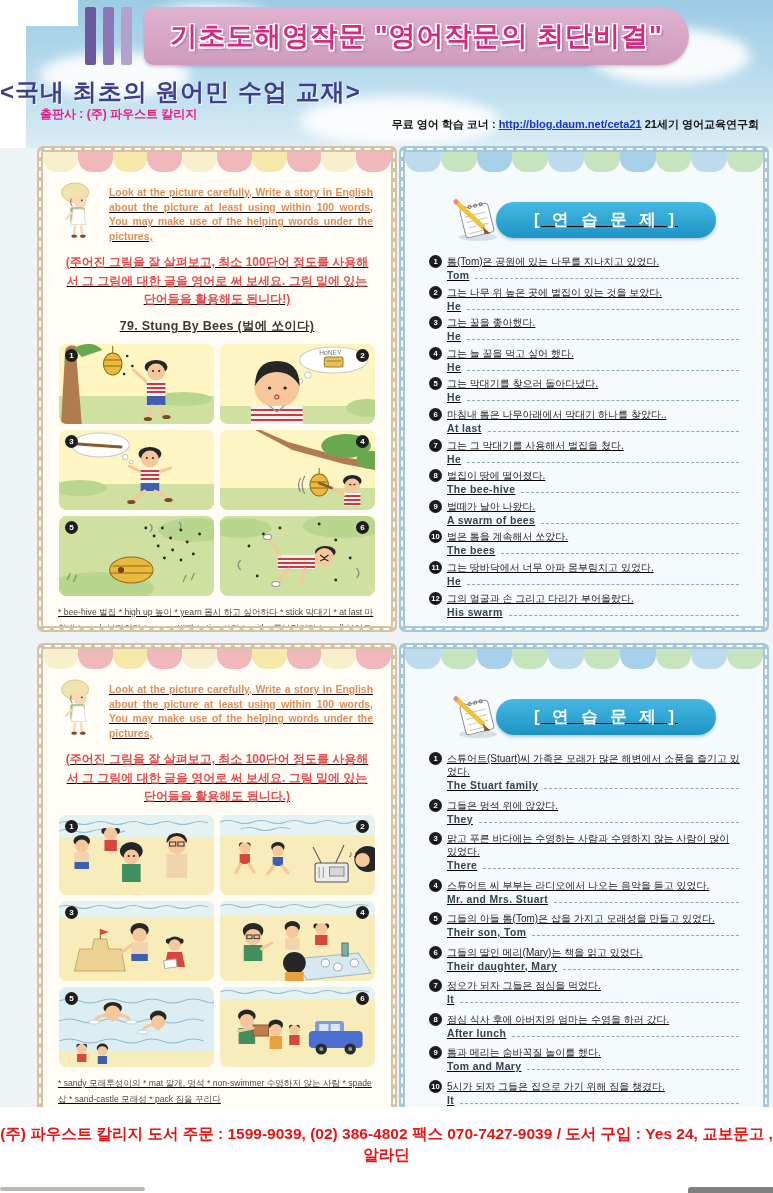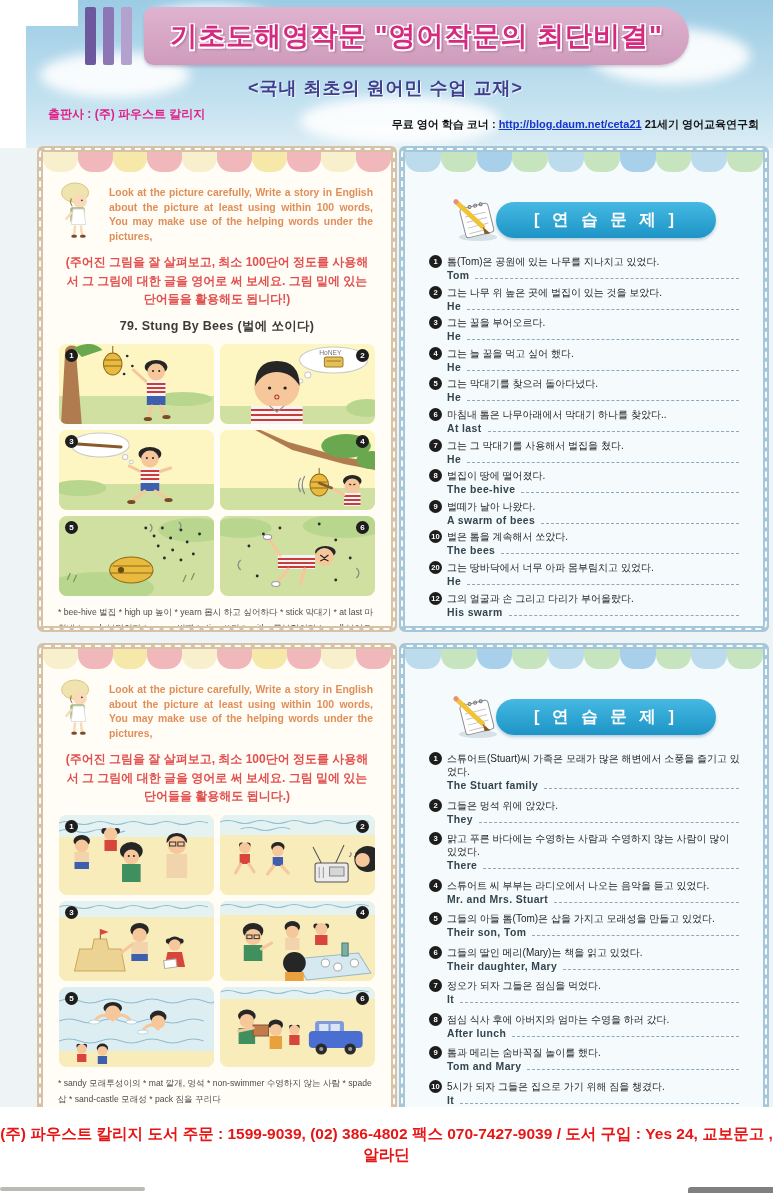--- a/index.html
+++ b/index.html
@@ -23,28 +23,28 @@
   .banner{position:absolute;left:85px;top:7px;height:58px;display:flex;align-items:stretch;z-index:2;}
   .bars{display:flex;gap:7px;margin-right:12px;}
   .bar{width:11px;border-radius:2px;}
   .bar1{background:#6d589d;}
   .bar2{background:#8d76b6;}
   .bar3{background:#b2a2cd;}
   .pill{width:545px;background:linear-gradient(#dfb3cf,#cf9bbc);border-radius:10px 32px 32px 10px;
         display:flex;align-items:center;justify-content:center;box-shadow:0 2px 3px rgba(90,70,110,.25);}
   .pill h1{margin:0;font-size:27px;font-weight:bold;color:#d42a80;letter-spacing:1px;
         text-shadow:-1.5px -1.5px 0 #fff,1.5px -1.5px 0 #fff,-1.5px 1.5px 0 #fff,1.5px 1.5px 0 #fff,3px 3px 2px rgba(110,60,95,.35);}
-  .subtitle{position:absolute;left:0;right:2px;top:76px;text-align:center;font-size:18px;font-weight:bold;
+  .subtitle{position:absolute;left:0;right:2px;top:76px;text-align:left;font-size:24px;font-weight:bold;
         color:#3e3e8d;letter-spacing:1px;z-index:2;text-shadow:1px 1px 0 rgba(255,255,255,.8);}
-  .publisher{position:absolute;left:48px;top:106px;font-size:12px;font-weight:bold;color:#e0218a;z-index:2;}
+  .publisher{position:absolute;left:40px;top:106px;font-size:12px;font-weight:bold;color:#e0218a;z-index:2;}
   .free{position:absolute;right:14px;top:117px;font-size:11px;font-weight:bold;color:#141414;z-index:2;}
   .free a{color:#1535cc;text-decoration:underline;cursor:pointer;}
 
   
-  .panel{position:absolute;border-radius:6px;}
+  .panel{position:absolute;border-radius:6px;text-decoration:underline;}
   .panel::after{content:"";position:absolute;inset:-4px;border-radius:8px;pointer-events:none;}
   .panel-tan{border:6px solid #d6c2a6;background:#fffdf6;}
   .panel-tan .stitch{position:absolute;inset:-4px;border:2px dashed rgba(255,255,255,.95);border-radius:6px;pointer-events:none;z-index:3;}
   .panel-blue{border:6px solid #a4c8da;background:#f5fafc;}
   .panel-blue .stitch{position:absolute;inset:-4px;border:2px dashed rgba(255,255,255,.95);border-radius:6px;pointer-events:none;z-index:3;}
   #panel-tl{left:37px;top:146px;width:348px;height:474px;}
   #panel-tr{left:399px;top:146px;width:358px;height:474px;}
   #panel-bl{left:37px;top:643px;width:348px;height:464px;}
   #panel-br{left:399px;top:643px;width:358px;height:464px;}
   .panel-body{position:relative;width:100%;height:100%;overflow:hidden;}
@@ -407,21 +407,21 @@
             </div>
             <div class="ex-en-row">
               <span class="ex-en">He</span>
               <span class="ex-fill"></span>
             </div>
           </div>
 
           <div class="ex-item">
             <div class="ex-ko-row">
               <span class="ex-num">3</span>
-              <span class="ex-ko">그는 꿀을 부어오르다.</span>
+              <span class="ex-ko">그는 꿀을 좋아했다.</span>
             </div>
             <div class="ex-en-row">
               <span class="ex-en">He</span>
               <span class="ex-fill"></span>
             </div>
           </div>
 
           <div class="ex-item">
             <div class="ex-ko-row">
               <span class="ex-num">4</span>
@@ -494,21 +494,21 @@
               <span class="ex-ko">벌은 톰을 계속해서 쏘았다.</span>
             </div>
             <div class="ex-en-row">
               <span class="ex-en">The bees</span>
               <span class="ex-fill"></span>
             </div>
           </div>
 
           <div class="ex-item">
             <div class="ex-ko-row">
-              <span class="ex-num">20</span>
+              <span class="ex-num">11</span>
               <span class="ex-ko">그는 땅바닥에서 너무 아파 몸부림치고 있었다.</span>
             </div>
             <div class="ex-en-row">
               <span class="ex-en">He</span>
               <span class="ex-fill"></span>
             </div>
           </div>
 
           <div class="ex-item">
             <div class="ex-ko-row">

